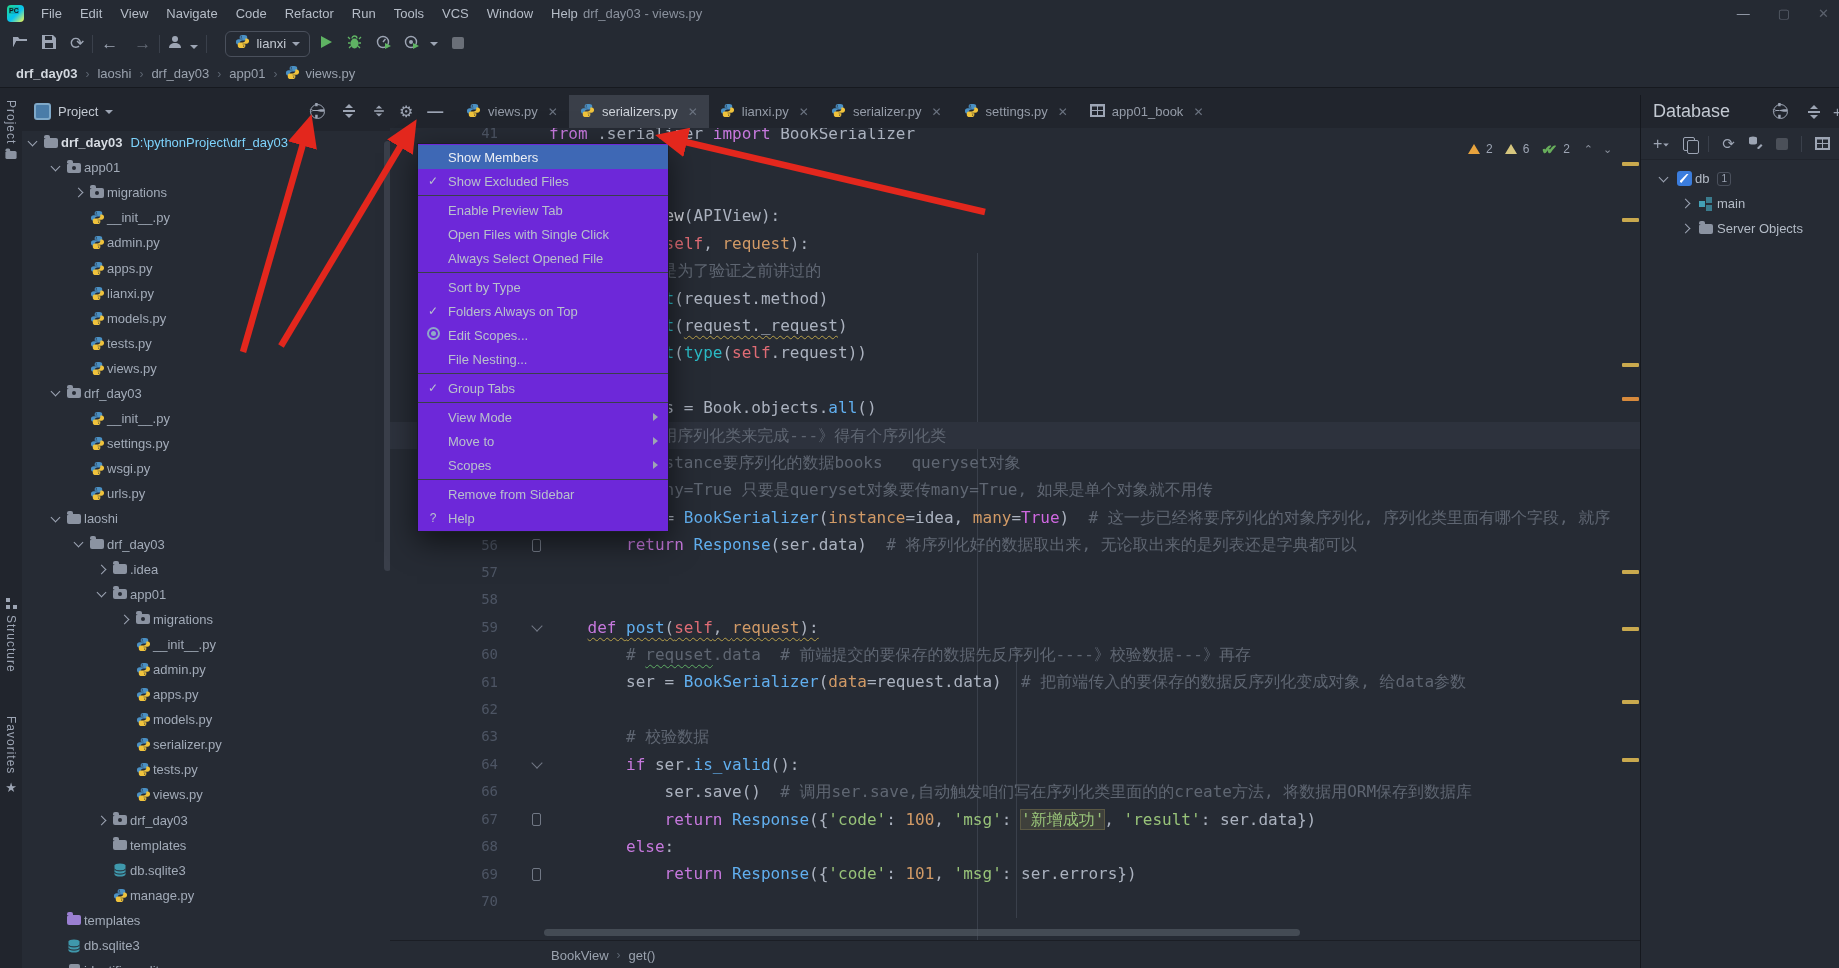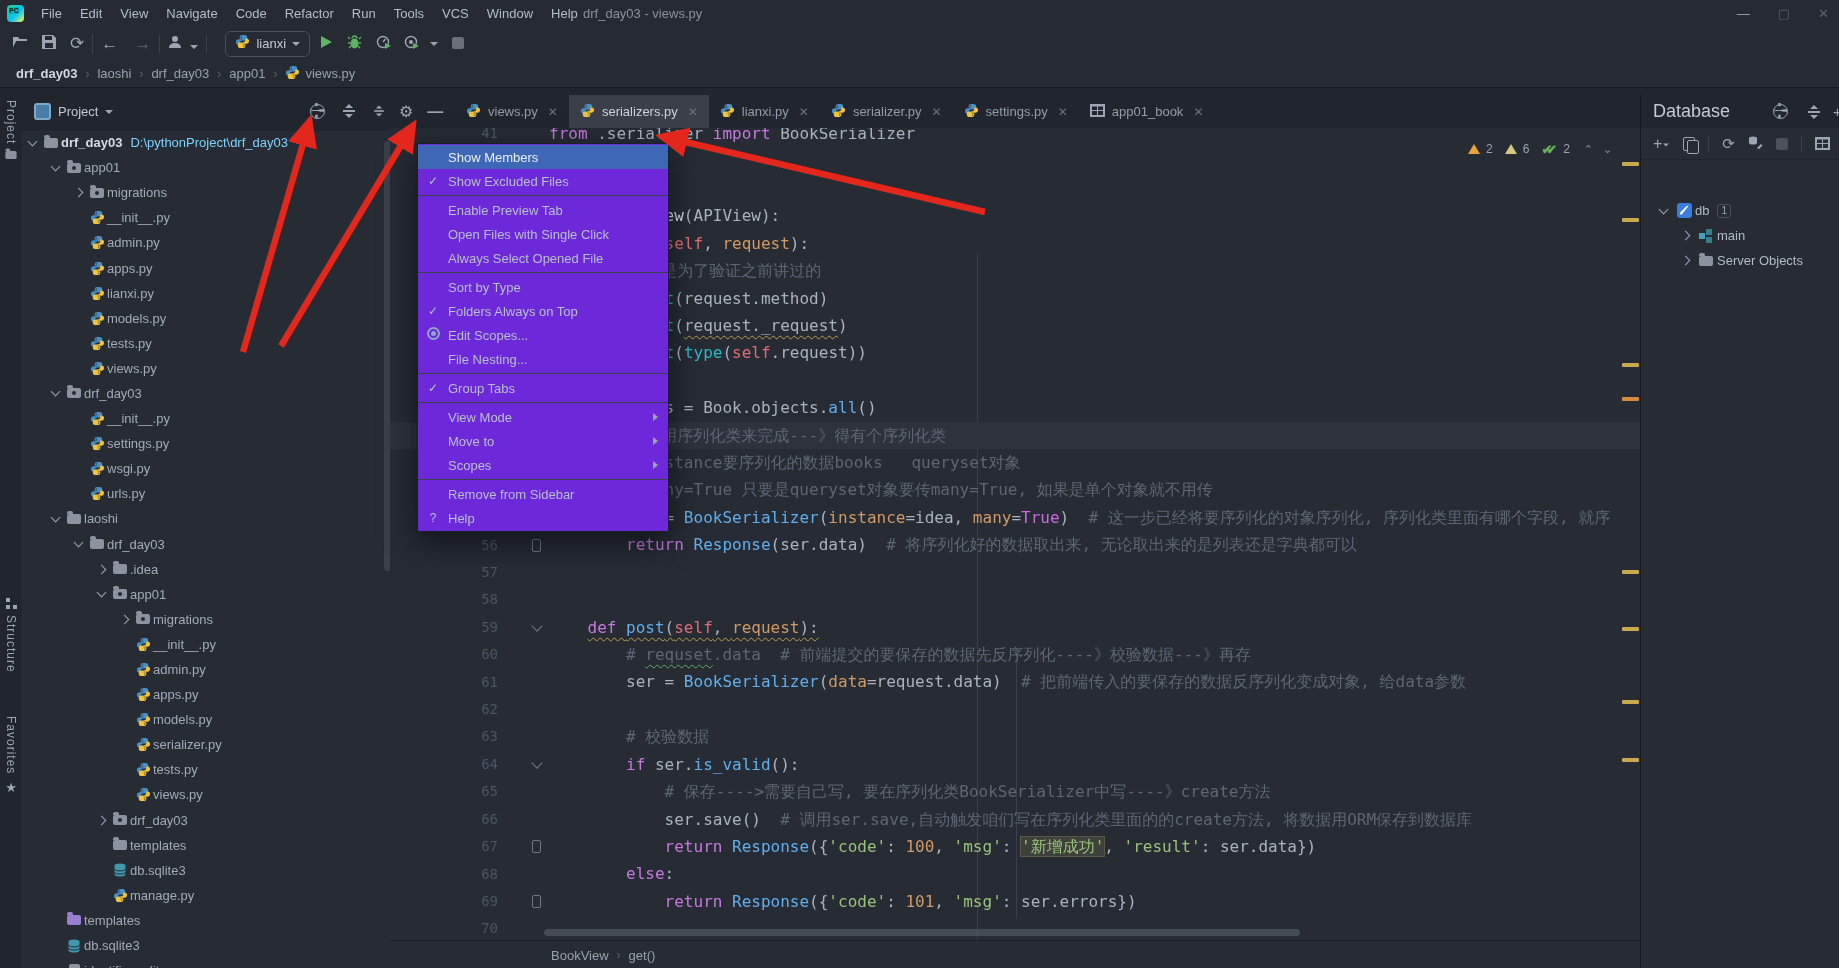--- a/index.html
+++ b/index.html
@@ -77,21 +77,21 @@
   .dblcheck{color:#67ad5b;font-weight:bold;font-size:13px;letter-spacing:-6px;margin-right:6px;}
   .updown{display:flex;gap:10px;margin-left:8px;color:#8a919d;font-size:11px;}
   .smark{position:absolute;left:1622px;width:17px;height:4px;border-radius:1px;z-index:4;}
   
   .efoot{position:absolute;left:390px;top:940px;width:1250px;height:28px;background:#262b34;border-top:1px solid #1b1e25;display:flex;align-items:center;font-size:13px;color:#9aa2ae;}
   
   .dbpanel{position:absolute;left:1640px;top:95px;width:199px;bottom:0;background:#262b34;border-left:1px solid #15181e;}
   .dbhead{position:absolute;left:0;top:0;width:100%;height:33px;background:#21252d;display:flex;align-items:center;}
   .dbhead .lbl{font-size:18px;color:#c3c9d2;margin-left:12px;}
   .dbtools{position:absolute;left:0;top:33px;width:100%;height:32px;display:flex;align-items:center;gap:13px;padding-left:12px;box-sizing:border-box;color:#9da5b4;border-bottom:1px solid #20242c;}
-  .dbtree{position:absolute;left:0;top:71px;width:100%;margin-top:32px;}
+  .dbtree{position:absolute;left:0;top:71px;width:100%;}
   .dbrow{height:25px;display:flex;align-items:center;font-size:13px;color:#b3bbc6;}
   .badge{border:1px solid #4a505c;border-radius:3px;font-size:10px;color:#9da5b4;padding:0 3px;margin-left:8px;line-height:12px;}
   .sqlite-ic{width:15px;height:15px;border-radius:3px;background:#3b7ddd;position:relative;}
   .sqlite-ic::after{content:"";position:absolute;left:3px;top:3px;width:9px;height:9px;background:#fff;clip-path:polygon(100% 0,20% 100%,0 80%,80% 0);}
   .schema-ic{position:relative;width:14px;height:14px;}
   .schema-ic i{position:absolute;width:6px;height:6px;background:#43a0b5;}
   
   .popup{position:absolute;left:417px;top:123px;width:250px;background:#6d28d9;border:1px solid #1b1e25;box-shadow:0 10px 28px rgba(0,0,0,.55);z-index:20;padding:1px 0;margin-top:20px;}
   .pm-item{height:24px;display:flex;align-items:center;font-size:13px;color:#b8c0cc;position:relative;}
   .pm-item.selected{background:#3e68b5;color:#eceff4;}
@@ -778,25 +778,20 @@
           <span class="codetext"><span class="pl">        </span><span class="cm"># 校验数据</span></span>
         </div>
         <div class="cline">
           <span class="ln">64</span>
           <span class="fcol">
             <span class="fold-v"></span>
           </span>
           <span class="codetext"><span class="pl">        </span><span class="k">if </span><span class="pl">ser.</span><span class="fn">is_valid</span><span class="pl">():</span></span>
         </div>
         <div class="cline">
-          <span class="ln">65</span>
-          <span class="fcol"></span>
-          <span class="codetext"><span class="pl">            </span><span class="cm"># 保存----&gt;需要自己写, 要在序列化类BookSerializer中写----》create方法</span></span>
-        </div>
-        <div class="cline">
           <span class="ln">66</span>
           <span class="fcol"></span>
           <span class="codetext"><span class="pl">            ser.save()  </span><span class="cm"># 调用ser.save,自动触发咱们写在序列化类里面的的create方法, 将数据用ORM保存到数据库</span></span>
         </div>
         <div class="cline">
           <span class="ln">67</span>
           <span class="fcol">
             <span class="fold-box"></span>
           </span>
           <span class="codetext"><span class="pl">            </span><span class="k">return </span><span class="fn">Response</span><span class="pl">({</span><span class="st">'code'</span><span class="pl">: </span><span class="nm">100</span><span class="pl">, </span><span class="st">'msg'</span><span class="pl">: </span><span class="st hlb">'新增成功'</span><span class="pl">, </span><span class="st">'result'</span><span class="pl">: ser.data})</span></span>

